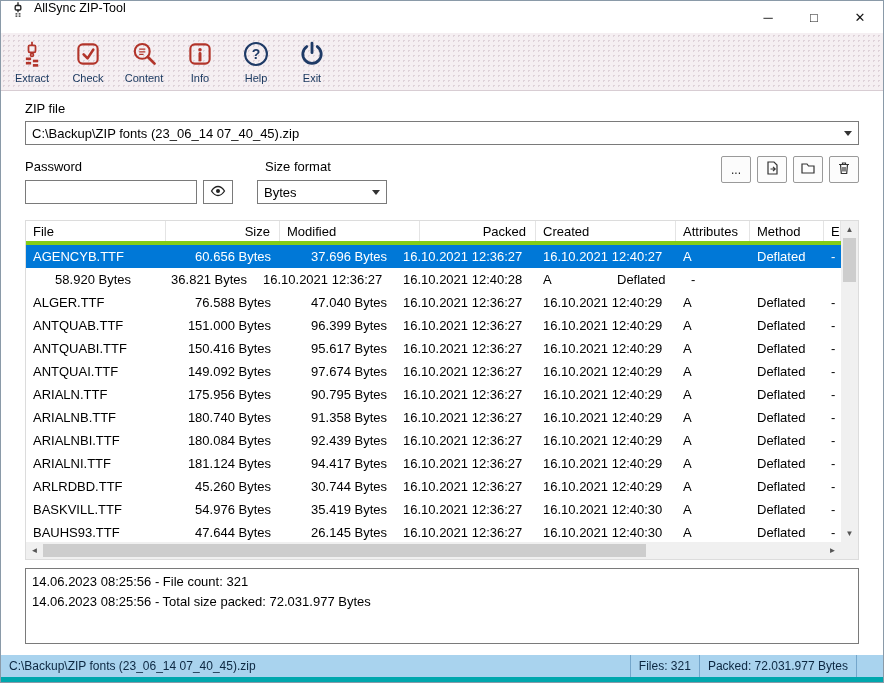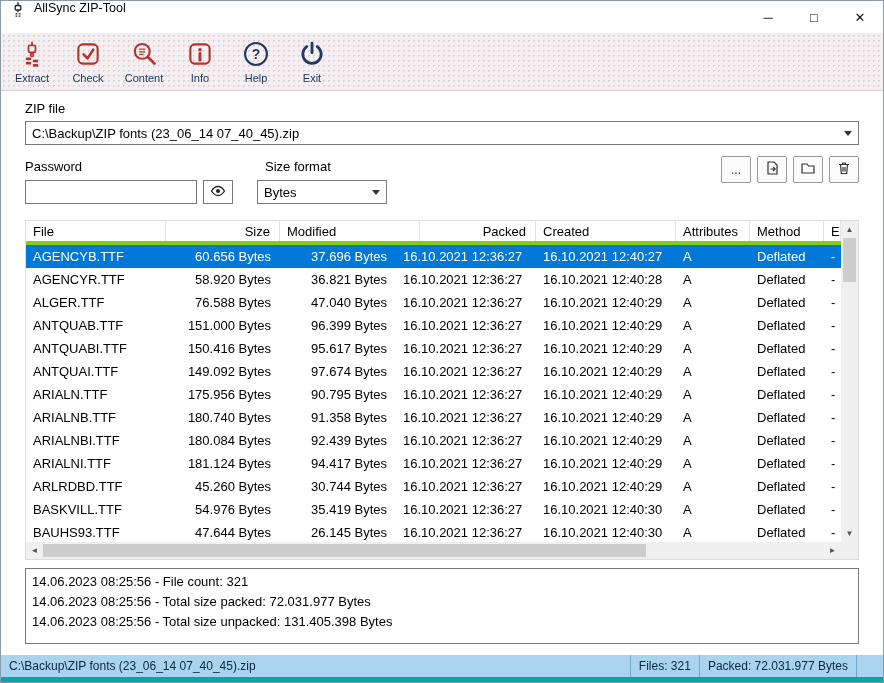--- a/index.html
+++ b/index.html
@@ -249,21 +249,20 @@
             <div class="td c-file">AGENCYB.TTF</div>
             <div class="td c-size num">60.656 Bytes</div>
             <div class="td c-packed num">37.696 Bytes</div>
             <div class="td c-modified">16.10.2021 12:36:27</div>
             <div class="td c-created">16.10.2021 12:40:27</div>
             <div class="td c-attributes">A</div>
             <div class="td c-method">Deflated</div>
             <div class="td c-encrypted">-</div>
           </div>
           <div class="trow">
-            <div class="td c-file">AGENCYR.TTF</div>
             <div class="td c-size num">58.920 Bytes</div>
             <div class="td c-packed num">36.821 Bytes</div>
             <div class="td c-modified">16.10.2021 12:36:27</div>
             <div class="td c-created">16.10.2021 12:40:28</div>
             <div class="td c-attributes">A</div>
             <div class="td c-method">Deflated</div>
             <div class="td c-encrypted">-</div>
           </div>
           <div class="trow">
             <div class="td c-file">ALGER.TTF</div>
@@ -388,21 +387,20 @@
         <span class="hthumb"></span>
         <span class="htrack"></span>
         <span class="sarrow">►</span>
       </div>
       <div class="corner"></div>
     </div>
 
     <div class="log">
         <div class="log-line">14.06.2023 08:25:56 - File count: 321</div>
         <div class="log-line">14.06.2023 08:25:56 - Total size packed: 72.031.977 Bytes</div>
-        <div class="log-line">14.06.2023 08:25:56 - Total size unpacked: 131.405.398 Bytes</div>
       </div>
   </div>
 
   <div class="statusbar">
     <div class="sseg path">C:\Backup\ZIP fonts (23_06_14 07_40_45).zip</div>
     <div class="sseg">Files: 321</div>
     <div class="sseg">Packed: 72.031.977 Bytes</div>
     <div class="sfill"></div>
   </div>
   <div class="teal-strip"></div>

